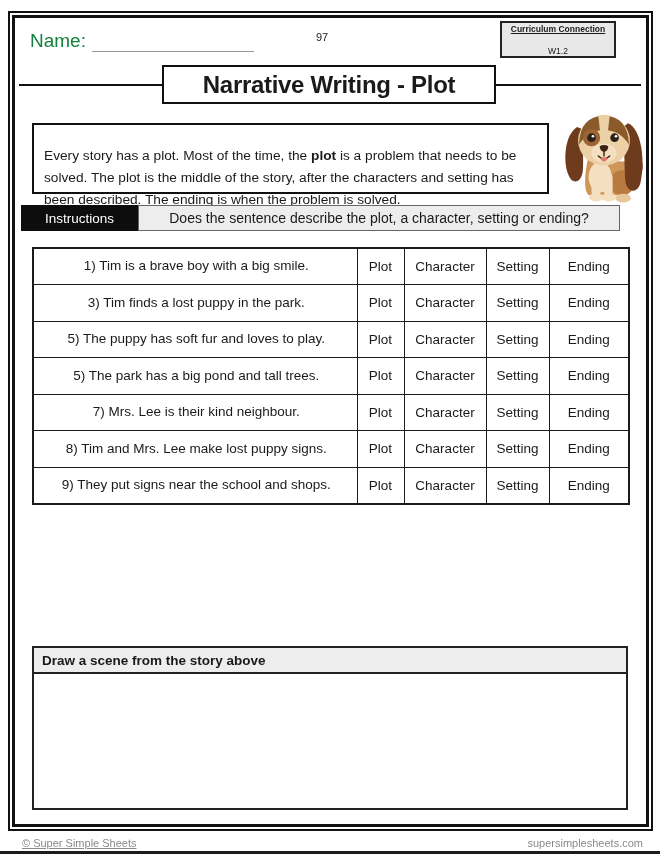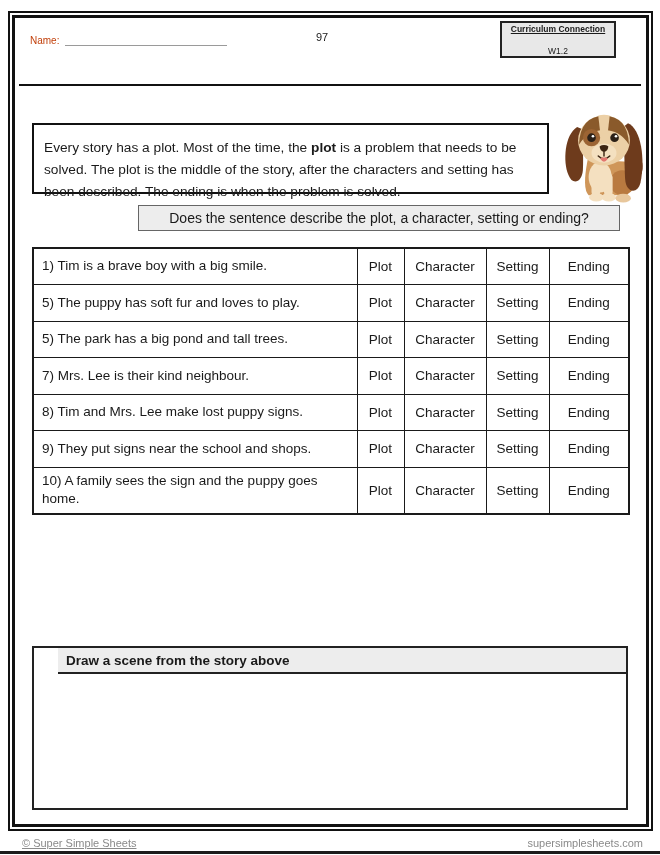--- a/index.html
+++ b/index.html
@@ -2,55 +2,55 @@
 <html><head>
 <meta charset="utf-8">
 <style>
   * { margin:0; padding:0; box-sizing:border-box; }
   body { background:#fff; font-family:"Liberation Sans", sans-serif; color:#1a1a1a; }
   .page { position:relative; width:660px; height:855px; background:#fff; overflow:hidden; }
 
   .frame-outer { position:absolute; left:8px; top:11px; width:645px; height:820px; border:2px solid #111; }
   .frame-inner { position:absolute; left:12px; top:15px; width:637px; height:812px; border:3px solid #111; }
 
-  .name-row { position:absolute; left:30px; top:30px; display:flex; align-items:flex-end; font-size:10px; color:#c2410c; }
+  .name-row { position:absolute; left:30px; top:30px; display:flex; align-items:flex-end; font-size:19px; color:#15803d; }
   .name-line { display:inline-block; width:162px; border-bottom:1.5px solid #9a9a9a; margin-left:6px; height:16px; }
   .page-number { position:absolute; left:300px; top:31px; width:44px; text-align:center; font-size:11px; }
 
   .curriculum-box { position:absolute; left:500px; top:21px; width:116px; height:37px; background:#e8e8e8;
     border:2px solid #222; display:flex; flex-direction:column; justify-content:center; align-items:center; }
   .curriculum-title { font-size:8.5px; font-weight:bold; text-decoration:underline; }
   .curriculum-code { font-size:8.5px; margin-top:12px; }
 
   .title-rule { position:absolute; left:19px; top:84px; width:622px; height:2px; background:#111; }
   .title-box { position:absolute; left:162px; top:65px; width:334px; height:39px; background:#fff; border:2px solid #111;
     display:flex; align-items:center; justify-content:center; }
   .title-box h1 { font-size:24px; font-weight:bold; letter-spacing:-0.3px; }
 
   .intro-box { position:absolute; left:32px; top:123px; width:517px; height:71px; border:2px solid #111;
-    padding:12px 10px; font-size:13.7px; line-height:1.6; }
+    padding:20px 10px; font-size:13.7px; line-height:1.6; }
   .intro-box b { font-weight:bold; }
 
   .dog { position:absolute; left:556px; top:102px; width:96px; height:104px; }
 
   .instructions-label { position:absolute; left:21px; top:205px; width:117px; height:26px; background:#0d0d0d; color:#fff;
     font-size:13.5px; display:flex; align-items:center; justify-content:center; }
   .instructions-question { position:absolute; left:138px; top:205px; width:482px; height:26px; background:#ededed;
     border:1px solid #666; font-size:14px; display:flex; align-items:center; justify-content:center; }
 
   table.quiz { position:absolute; left:32px; top:247px; width:596px; border-collapse:collapse; table-layout:fixed; }
   table.quiz td { border:1.6px solid #1a1a1a; font-size:13.5px; height:36.5px; }
   table.quiz tr.tall td { height:47px; }
-  td.sentence { text-align:left; padding:2px 6px 2px 8px; line-height:1.35;margin-top:44px; }
+  td.sentence { text-align:center; padding:2px 6px 2px 8px; line-height:1.35;margin-top:44px; }
   td.option { text-align:center; cursor:pointer; }
   table.quiz { border:2px solid #1a1a1a; }
 
   .draw-box { position:absolute; left:32px; top:646px; width:596px; height:164px; border:2px solid #222; background:#fff; }
   .draw-header { height:26px; background:#ededed; border-bottom:2px solid #222; display:flex; align-items:center;
-    padding-left:8px; font-weight:bold; font-size:13.5px;margin-left:24px; }
+    padding-left:8px; font-weight:bold; font-size:13.5px; }
   .draw-area { height:134px; }
 
   .footer-left { position:absolute; left:22px; top:837px; font-size:11px; color:#8a8a8a;text-decoration:underline; }
   .footer-right { position:absolute; right:17px; top:837px; font-size:11px; color:#8a8a8a; }
   .bottom-rule { position:absolute; left:0; top:851px; width:660px; height:3px; background:#1c1c1c; }
 </style>
 </head>
 <body>
 
 <div class="page">
@@ -62,20 +62,23 @@
     <span class="name-line"></span>
   </div>
   <div class="page-number">97</div>
 
   <div class="curriculum-box">
     <div class="curriculum-title">Curriculum Connection</div>
     <div class="curriculum-code">W1.2</div>
   </div>
 
   <div class="title-rule"></div>
+  <div class="title-box">
+    <h1>Narrative Writing - Plot</h1>
+  </div>
 
   <div class="intro-box"><span>Every story has a plot. Most of the time, the </span><b>plot</b><span> is a problem that needs to be solved. The plot is the middle of the story, after the characters and setting has been described. The ending is when the problem is solved.</span></div>
 
   <svg class="dog" viewBox="0 0 100 108" xmlns="http://www.w3.org/2000/svg">
     <path d="M78,82 Q89,75 87,64" stroke="#6e3b1c" stroke-width="6" fill="none" stroke-linecap="round"></path>
     <path d="M33,60 Q27,90 34,97 L74,97 Q81,88 76,62 Z" fill="#cf9659"></path>
     <circle cx="69" cy="84" r="13" fill="#b97a40"></circle>
     <ellipse cx="46" cy="78" rx="12" ry="16" fill="#f4e0c0"></ellipse>
     <rect x="37" y="74" width="9" height="24" rx="4.5" fill="#f4e0c0"></rect>
     <rect x="50" y="74" width="9" height="24" rx="4.5" fill="#f4e0c0"></rect>
@@ -91,33 +94,41 @@
     <circle cx="37" cy="37" r="4.5" fill="#2b2017"></circle>
     <circle cx="61" cy="37" r="4.5" fill="#2b2017"></circle>
     <circle cx="38.5" cy="35.5" r="1.4" fill="#fff"></circle>
     <circle cx="62.5" cy="35.5" r="1.4" fill="#fff"></circle>
     <ellipse cx="50" cy="53" rx="13" ry="10" fill="#f4e0c0"></ellipse>
     <path d="M45.5,46 Q50,43 54.5,46 Q54.5,51 50,52 Q45.5,51 45.5,46 Z" fill="#3c2412"></path>
     <path d="M50,52 L50,56 M44,56 Q50,62 56,56" stroke="#3c2412" stroke-width="1.5" fill="none" stroke-linecap="round"></path>
     <path d="M46,59 Q50,65 54,59 Q52,57 50,58 Q48,57 46,59 Z" fill="#e2766f"></path>
   </svg>
 
+  <div class="instructions-label">Instructions</div>
   <div class="instructions-question">Does the sentence describe the plot, a character, setting or ending?</div>
 
   <table class="quiz">
     <colgroup>
         <col style="width:324px">
         <col style="width:47px">
         <col style="width:82px">
         <col style="width:63px">
         <col style="width:80px">
       </colgroup>
     <tbody>
         <tr>
       <td class="sentence">1) Tim is a brave boy with a big smile.</td>
+      <td class="option">Plot</td>
+      <td class="option">Character</td>
+      <td class="option">Setting</td>
+      <td class="option">Ending</td>
+    </tr>
+    <tr>
+      <td class="sentence">3) Tim finds a lost puppy in the park.</td>
       <td class="option">Plot</td>
       <td class="option">Character</td>
       <td class="option">Setting</td>
       <td class="option">Ending</td>
     </tr>
     <tr>
       <td class="sentence">5) The puppy has soft fur and loves to play.</td>
       <td class="option">Plot</td>
       <td class="option">Character</td>
       <td class="option">Setting</td>
@@ -144,27 +155,20 @@
       <td class="option">Setting</td>
       <td class="option">Ending</td>
     </tr>
     <tr>
       <td class="sentence">9) They put signs near the school and shops.</td>
       <td class="option">Plot</td>
       <td class="option">Character</td>
       <td class="option">Setting</td>
       <td class="option">Ending</td>
     </tr>
-    <tr class="tall">
-      <td class="sentence">10) A family sees the sign and the puppy goes home.</td>
-      <td class="option">Plot</td>
-      <td class="option">Character</td>
-      <td class="option">Setting</td>
-      <td class="option">Ending</td>
-    </tr>
   </tbody>
     </table>
 
   <div class="draw-box">
     <div class="draw-header">Draw a scene from the story above</div>
     <div class="draw-area"></div>
   </div>
 
   <div class="footer-left">© Super Simple Sheets</div>
   <div class="footer-right">supersimplesheets.com</div>

